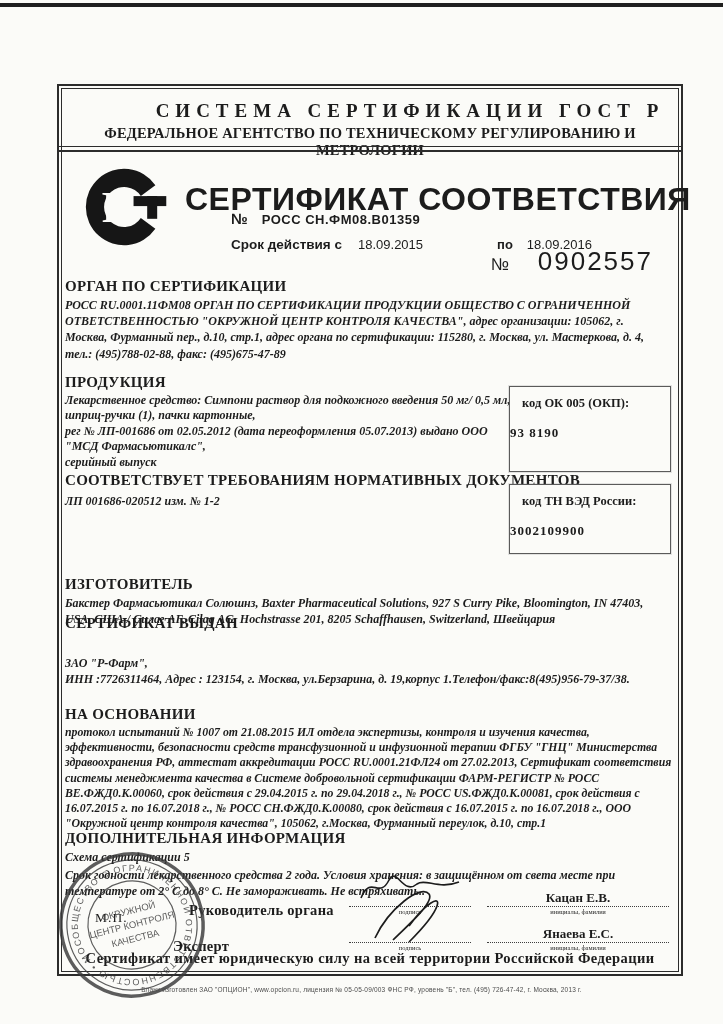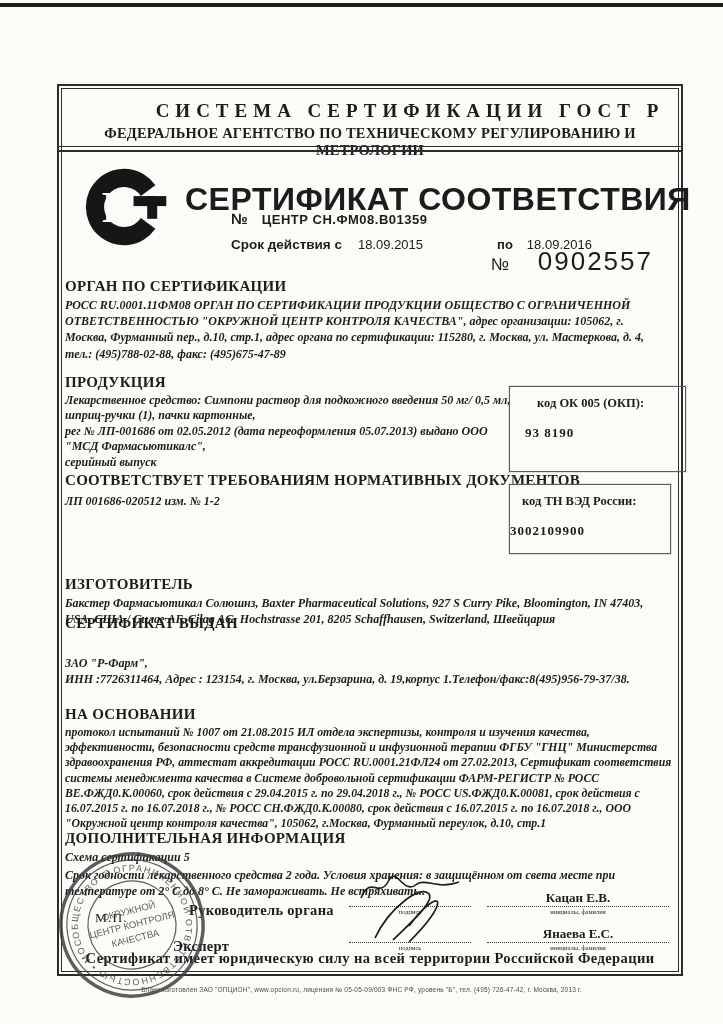--- a/index.html
+++ b/index.html
@@ -43,21 +43,21 @@
   #org-h{top:192px;} #org-t{top:211px;width:600px;}
   #prod-h{top:288px;} #prod-t{top:307px;width:452px;line-height:15.4px;}
   #conf-h{top:386px;} #conf-t{top:407px;width:440px;}
   #manu-h{top:490px;} #manu-t{top:509px;width:606px;}
   #issu-h{top:529px;} #issu-t{top:569px;width:606px;}
   #basi-h{top:620px;} #basi-t{top:639px;width:608px;font-size:11.8px;line-height:15.2px;}
   #addl-h{top:744px;} #addl-s{top:763px;width:600px;} #addl-t{top:781px;width:602px;}
 
   .code-box{position:absolute;left:450px;width:160px;border:1px solid #5a5a5a;
             box-shadow:0 0 0 1px rgba(90,90,90,0.15);}
-  #okp-box{top:300px;height:84px;padding-left:15px;}
+  #okp-box{top:300px;height:84px;}
   #tnved-box{top:398px;height:68px;}
   .code-box .cb-l{margin:9px 0 0 12px;font-weight:bold;font-size:12.5px;}
   .code-box .cb-v{margin-top:14px;font-weight:bold;font-size:13px;letter-spacing:1px;}
 
   .role{position:absolute;font-weight:bold;font-size:14.5px;letter-spacing:0.3px;}
   #role1{left:114px;top:816px;margin-left:16px;} #role2{left:114px;top:852px;}
   .sign-line{position:absolute;width:122px;border-bottom:1.5px dotted #3e3e3e;height:16px;}
   #sline1{left:290px;top:804px;} #sline2{left:290px;top:840px;}
   .name-line{position:absolute;width:182px;border-bottom:1.5px dotted #3e3e3e;height:16px;
              text-align:center;font-size:13px;font-weight:600;}
@@ -97,21 +97,21 @@
         <path d="M84,26 A42,42 0 1 0 84,74 L68,62 A22,22 0 1 1 68,38 Z" fill="#161616"></path>
         <text x="25" y="67" font-family="Liberation Serif,serif" font-weight="bold" font-size="48" fill="#fbfbf8">Р</text>
         <rect x="60" y="38" width="36" height="11" fill="#161616"></rect>
         <rect x="75" y="38" width="11" height="25" fill="#161616"></rect>
       </svg>
     </div>
 
     <div class="cert-title">СЕРТИФИКАТ СООТВЕТСТВИЯ</div>
 
     <div class="num-row">
-      <span class="no">№</span><span class="val">ЦЕНТР CH.ФМ08.В01359</span>
+      <span class="no">№</span><span class="val">РОСС CH.ФМ08.В01359</span>
     </div>
 
     <div class="validity-row">
       <span class="lbl">Срок действия с</span><span class="d1">18.09.2015</span><span class="po">по</span><span class="d2">18.09.2016</span>
     </div>
 
     <div class="blank-num">
       <span>№</span>
       <span class="digits">0902557</span>
     </div>

